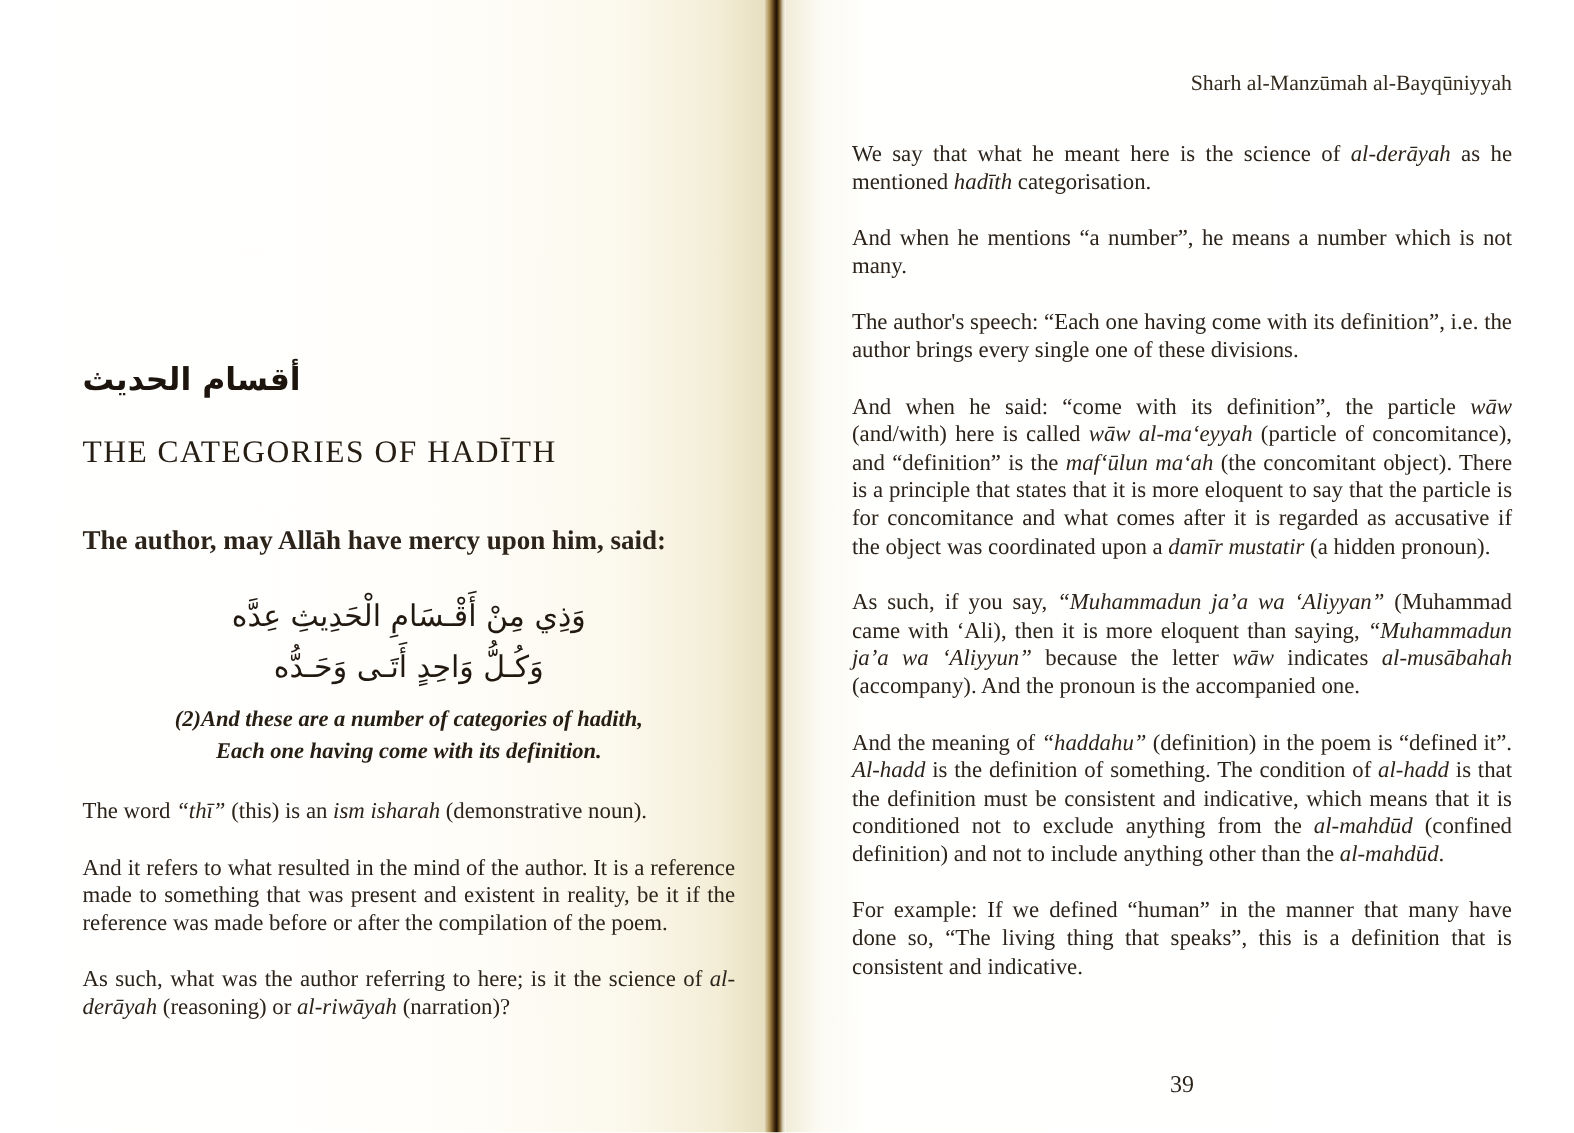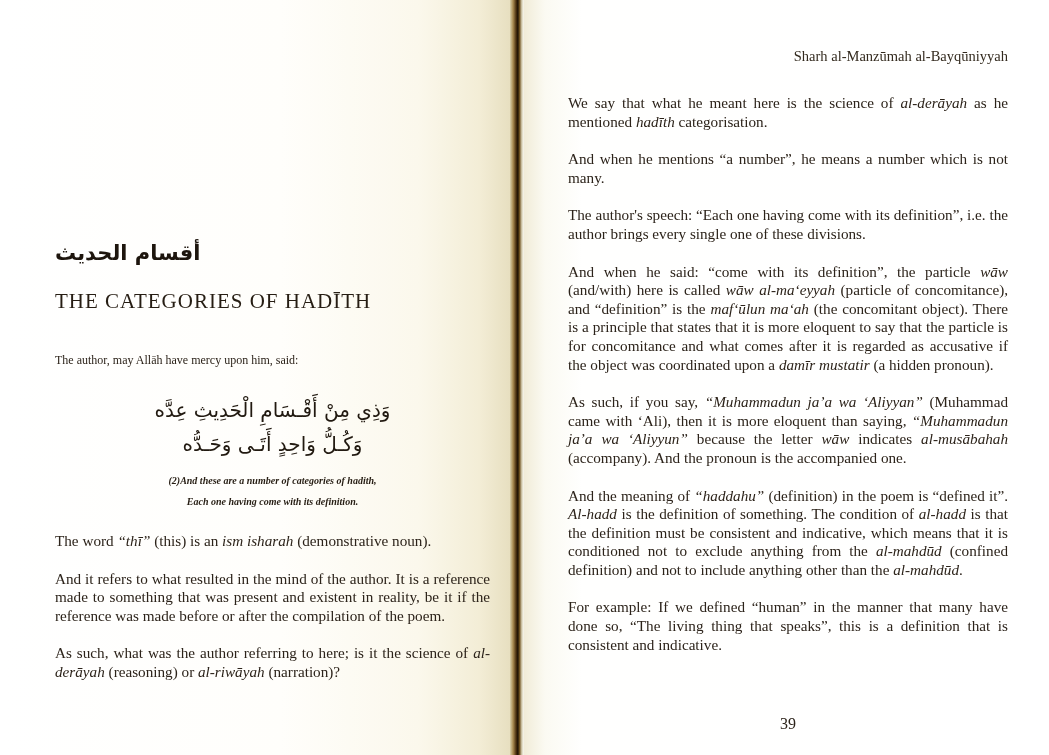--- a/index.html
+++ b/index.html
@@ -57,37 +57,37 @@
     text-align: left;
     font-size: 21px;
     font-weight: normal;
     letter-spacing: 1px;
     line-height: 26px;
     margin-top: 20px;
     color: #261d13;
   }
   .author-line {
     margin-top: 37px;
-    font-weight: normal;
-    font-size: 12px;
+    font-weight: bold;
+    font-size: 18px;
     line-height: 19px;
   }
   .verse-arabic {
     margin-top: 23px;
     text-align: center;
     font-size: 20px;
     line-height: 34px;
     color: #211910;
   }
   .verse-translation {
     margin-top: 9px;
     text-align: center;
     font-weight: bold;
     font-style: italic;
-    font-size: 10px;
+    font-size: 15px;
     line-height: 21px;
     color: #261d13;
   }
   .body-text p {
     margin: 19px 0 0 0;
     font-size: 15.2px;
     line-height: 18.6px;
     text-align: justify;
   }
   .page-left .body-text { margin-top: 20px; }

